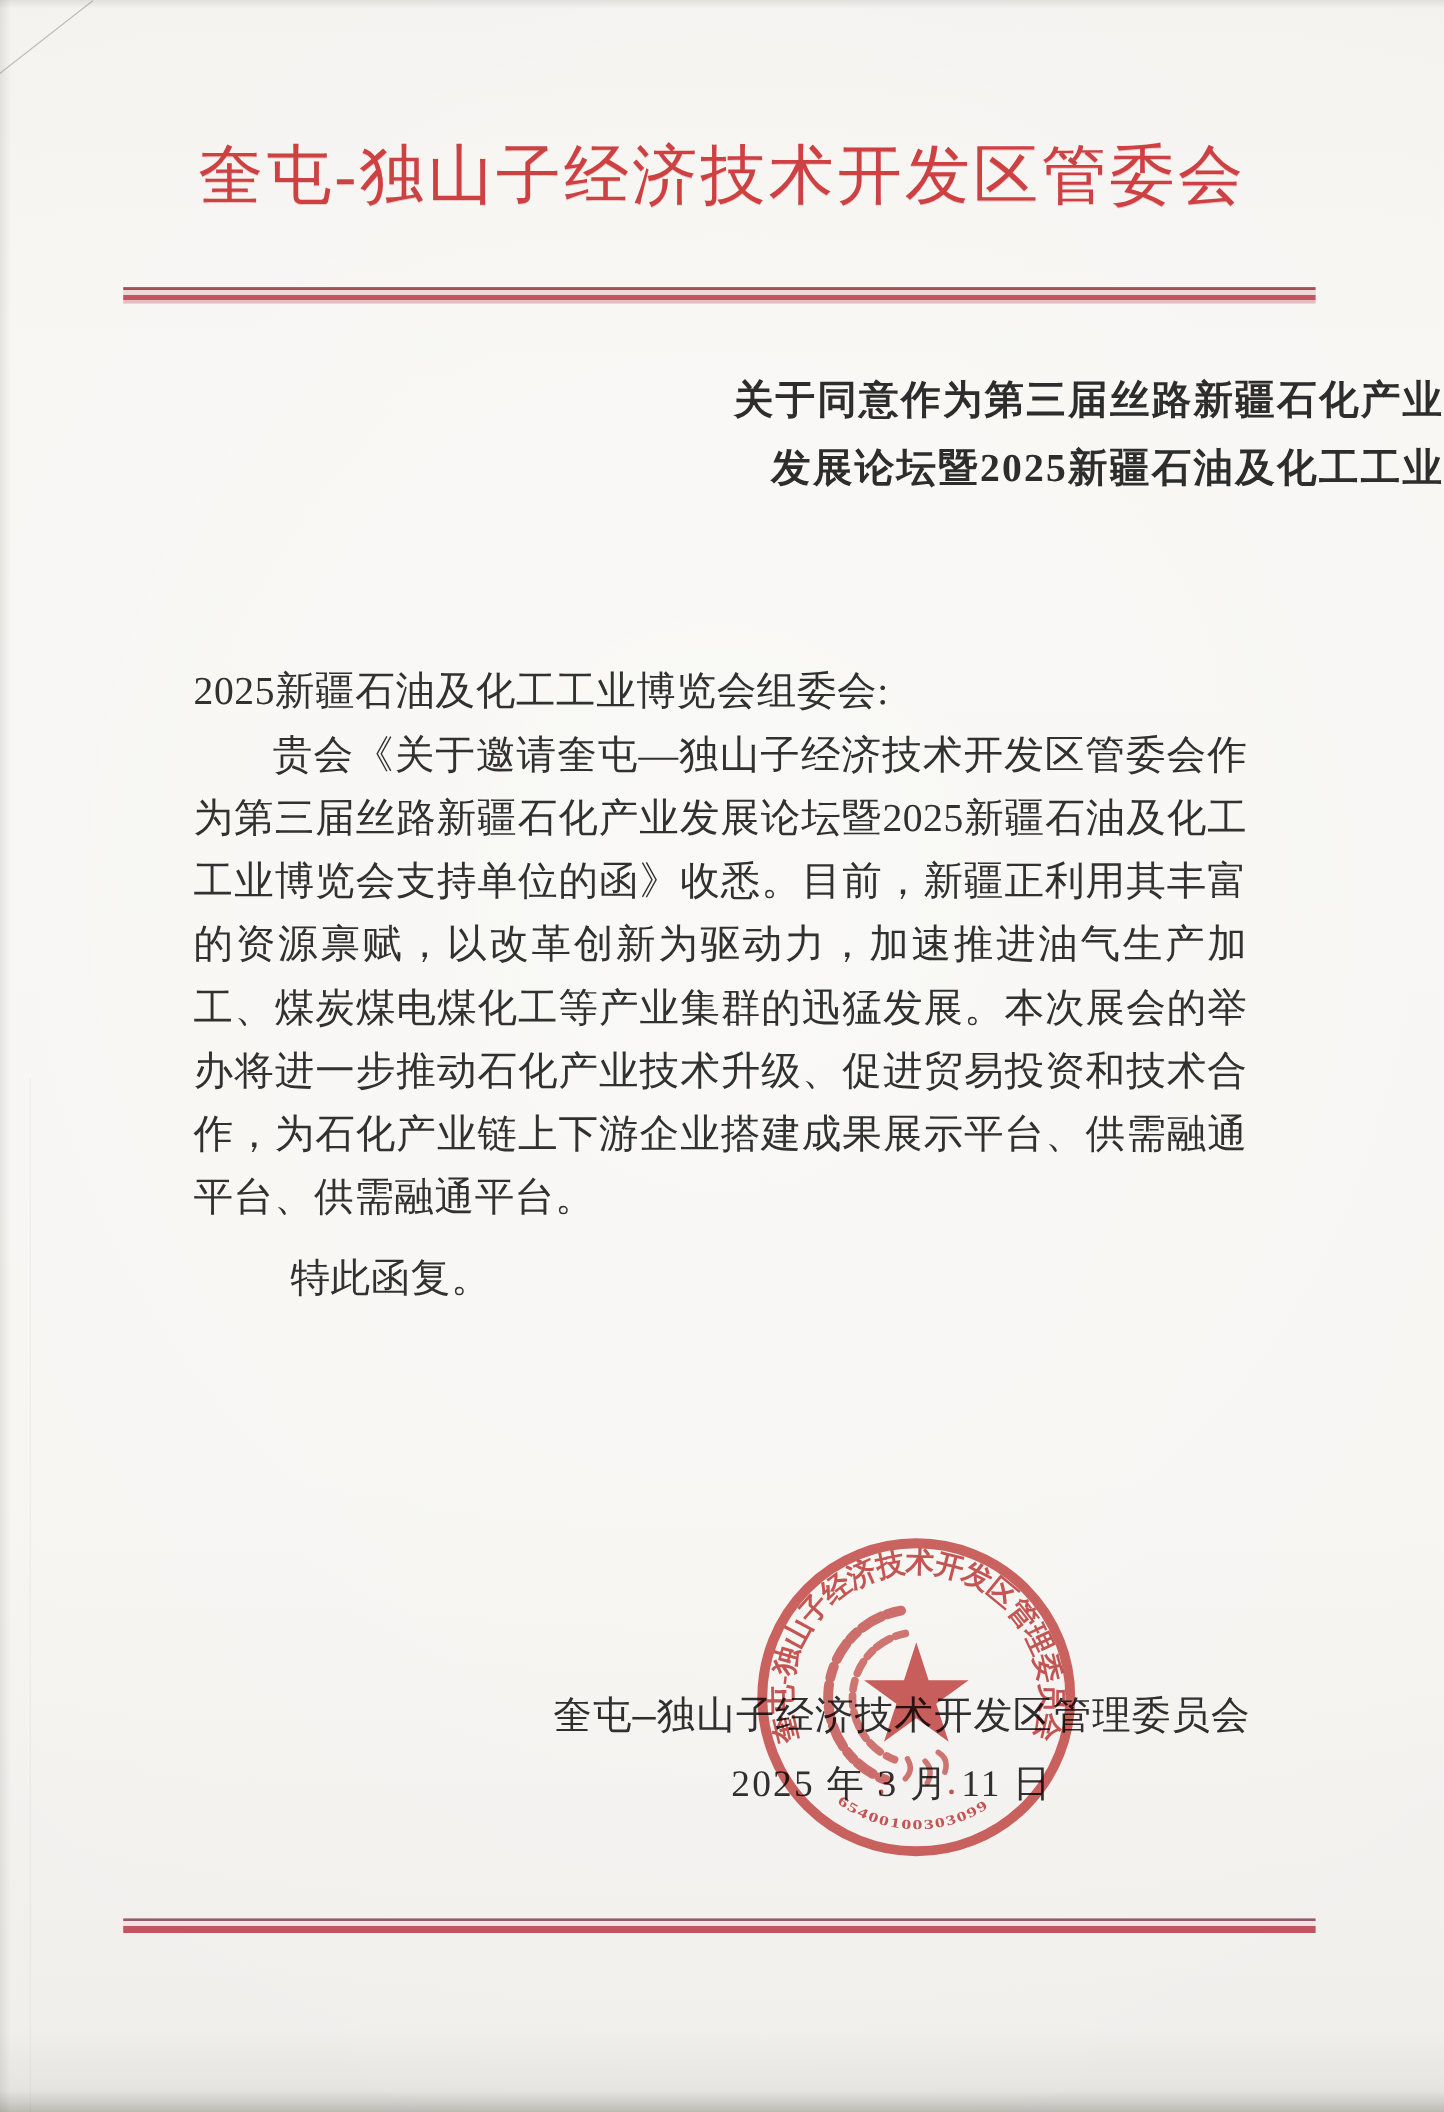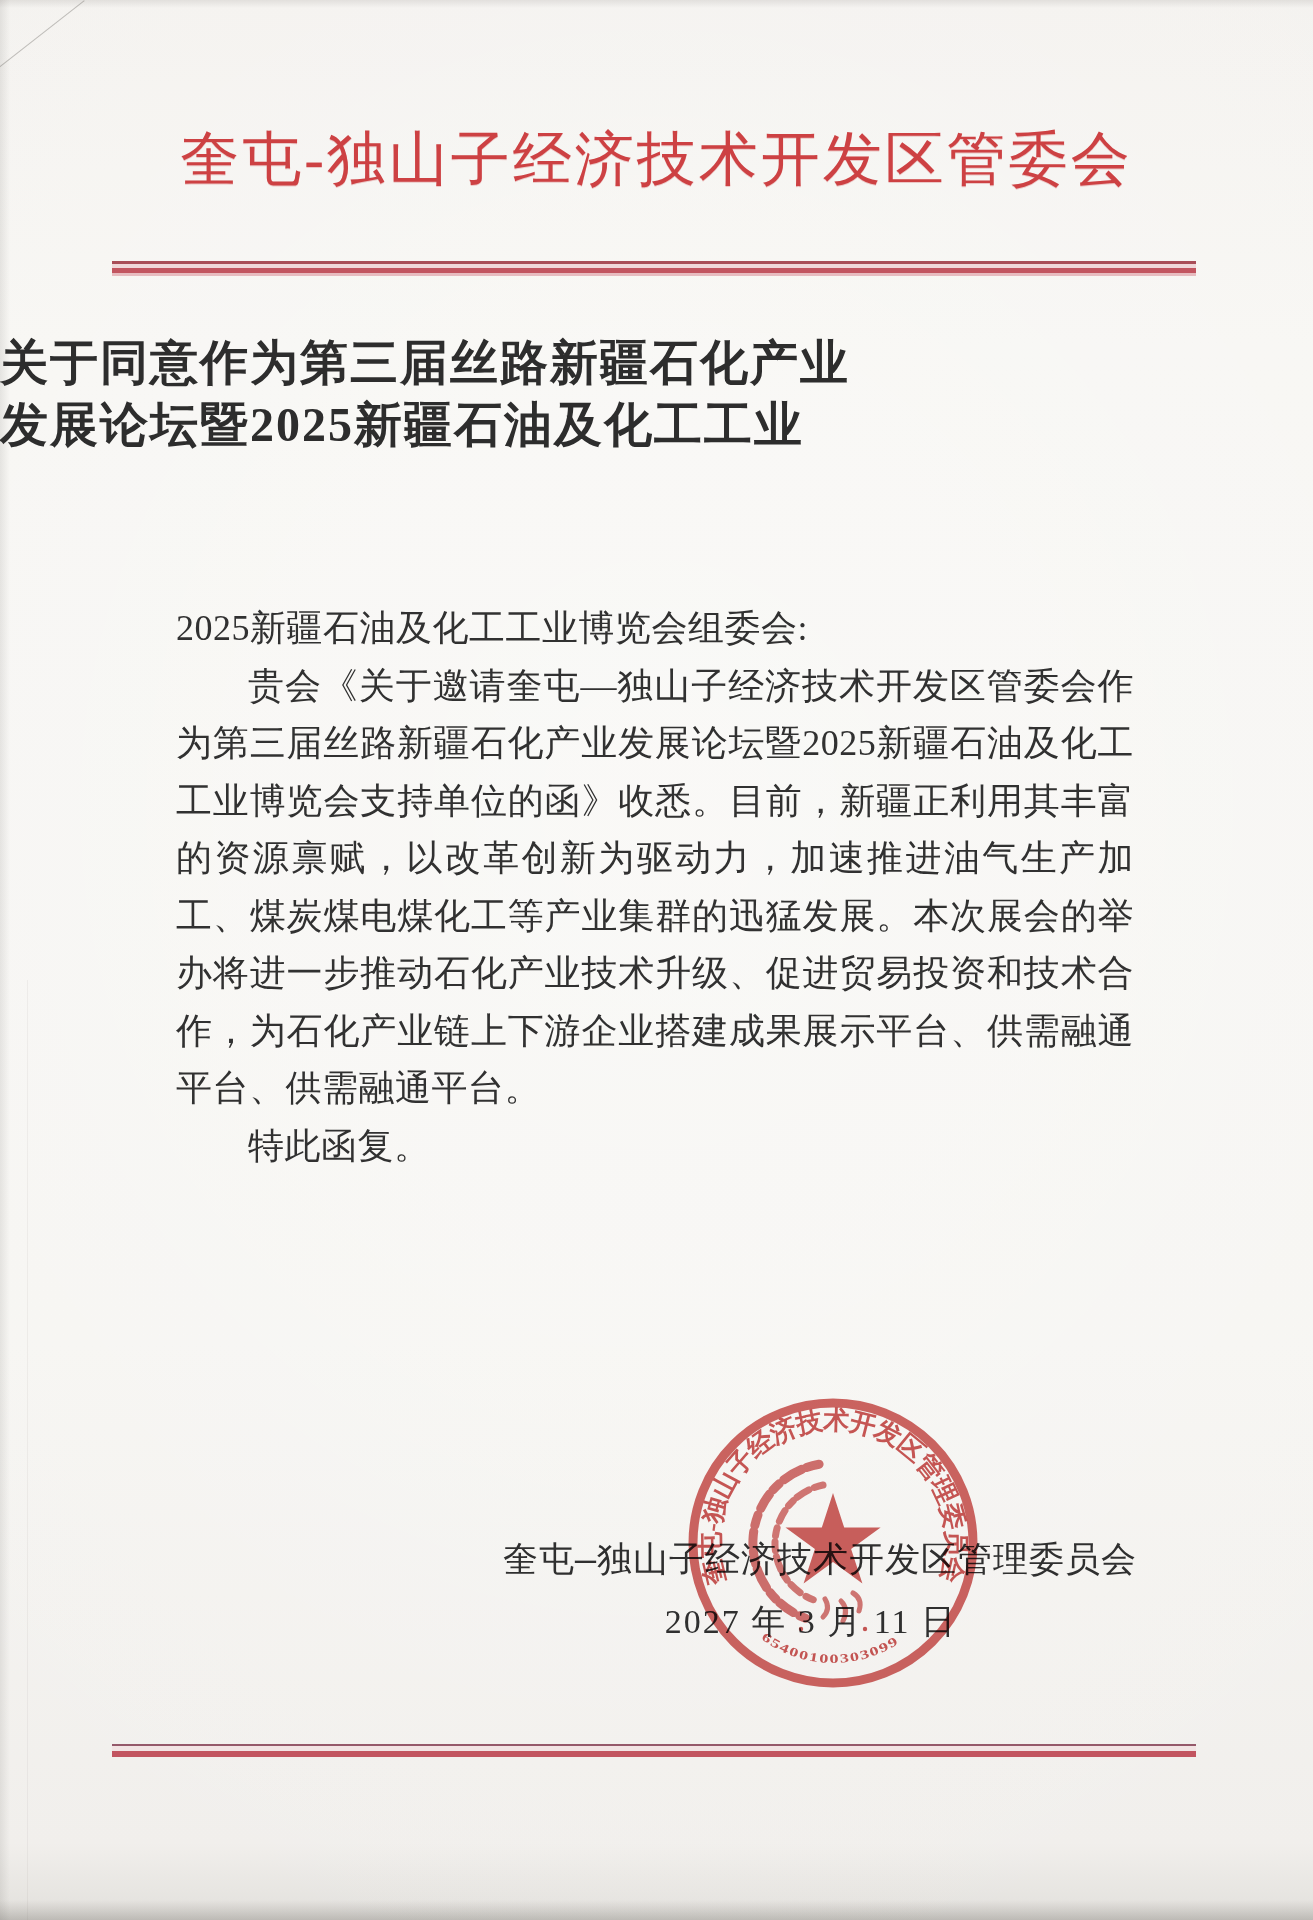--- a/index.html
+++ b/index.html
@@ -36,34 +36,34 @@
     white-space:nowrap;
   }
   .rule{position:absolute;left:112px;width:1084px;}
   .rule-top{top:261px;height:15px;
     background:linear-gradient(180deg,#a94e58 0 3px,#f0d8da 3px 7px,#c25560 7px 12px,#e7bcc0 12px 15px);}
   .rule-bottom{top:1744px;height:14px;
     background:linear-gradient(180deg,#95596a 0 2px,#f2e4e4 2px 7px,#c25560 7px 13px,rgba(0,0,0,0) 13px);}
 
   .doc-title{
     position:absolute;left:0;top:332px;width:100%;
-    text-align:left;
-    font-size:48px;font-weight:700;
+    text-align:right;
+    font-size:36px;font-weight:700;
     line-height:62px;letter-spacing:2px;
     color:#2d2d2d;
   }
   .body-block{
     position:absolute;left:176px;top:600px;width:958px;
     font-size:36px;line-height:57.5px;
     color:#313131;
     letter-spacing:.5px;
   }
   .salutation{margin:0;}
   .para{margin:0;text-indent:2em;text-align:justify;}
-  .para-last{margin:0;text-indent:2em;}
+  .para-last{margin:16px;text-indent:2em;}
 
   .signature{
     position:absolute;top:1536px;right:176px;
     font-size:35px;letter-spacing:1px;color:#2f2f2f;
     white-space:nowrap;z-index:1;font-family:Liberation Mono, monospace;
   }
   .date{
     position:absolute;top:1599px;right:356px;
     font-size:34px;letter-spacing:2px;color:#2f2f2f;
     white-space:nowrap;z-index:1;
@@ -92,21 +92,21 @@
     <div>发展论坛暨2025新疆石油及化工工业</div>
   </div>
 
   <div class="body-block">
     <p class="salutation">2025新疆石油及化工工业博览会组委会:</p>
     <p class="para">贵会《关于邀请奎屯—独山子经济技术开发区管委会作为第三届丝路新疆石化产业发展论坛暨2025新疆石油及化工工业博览会支持单位的函》收悉。目前，新疆正利用其丰富的资源禀赋，以改革创新为驱动力，加速推进油气生产加工、煤炭煤电煤化工等产业集群的迅猛发展。本次展会的举办将进一步推动石化产业技术升级、促进贸易投资和技术合作，为石化产业链上下游企业搭建成果展示平台、供需融通平台、供需融通平台。</p>
     <p class="para-last">特此函复。</p>
   </div>
 
   <div class="signature">奎屯—独山子经济技术开发区管理委员会</div>
-  <div class="date">2027 年 3 月 11 日</div>
+  <div class="date">2025 年 3 月 11 日</div>
 
   <svg class="seal" viewBox="0 0 300 300">
     <g fill="none" stroke="#c5413f">
 
       <circle cx="150" cy="150" r="140" stroke-width="9" opacity=".92"></circle>
 
       <path d="M 136.1,71.2 A 80,80 0 0 0 122.6,225.2" stroke-width="9" stroke-dasharray="13 5 21 6 9 5 17 7 11 6 15 5" stroke-linecap="round" opacity=".85"></path>
       <path d="M 140,92 A 60,60 0 0 0 131,207" stroke-width="7" stroke-dasharray="9 6 14 5 7 6 12 7 8 6" stroke-linecap="round" opacity=".8"></path>
       <path d="M 142,206 q 6,10 -2,18 M 158,208 q 8,8 2,20 M 170,200 q 10,6 6,18" stroke-width="5" stroke-linecap="round" opacity=".8"></path>
     </g>

